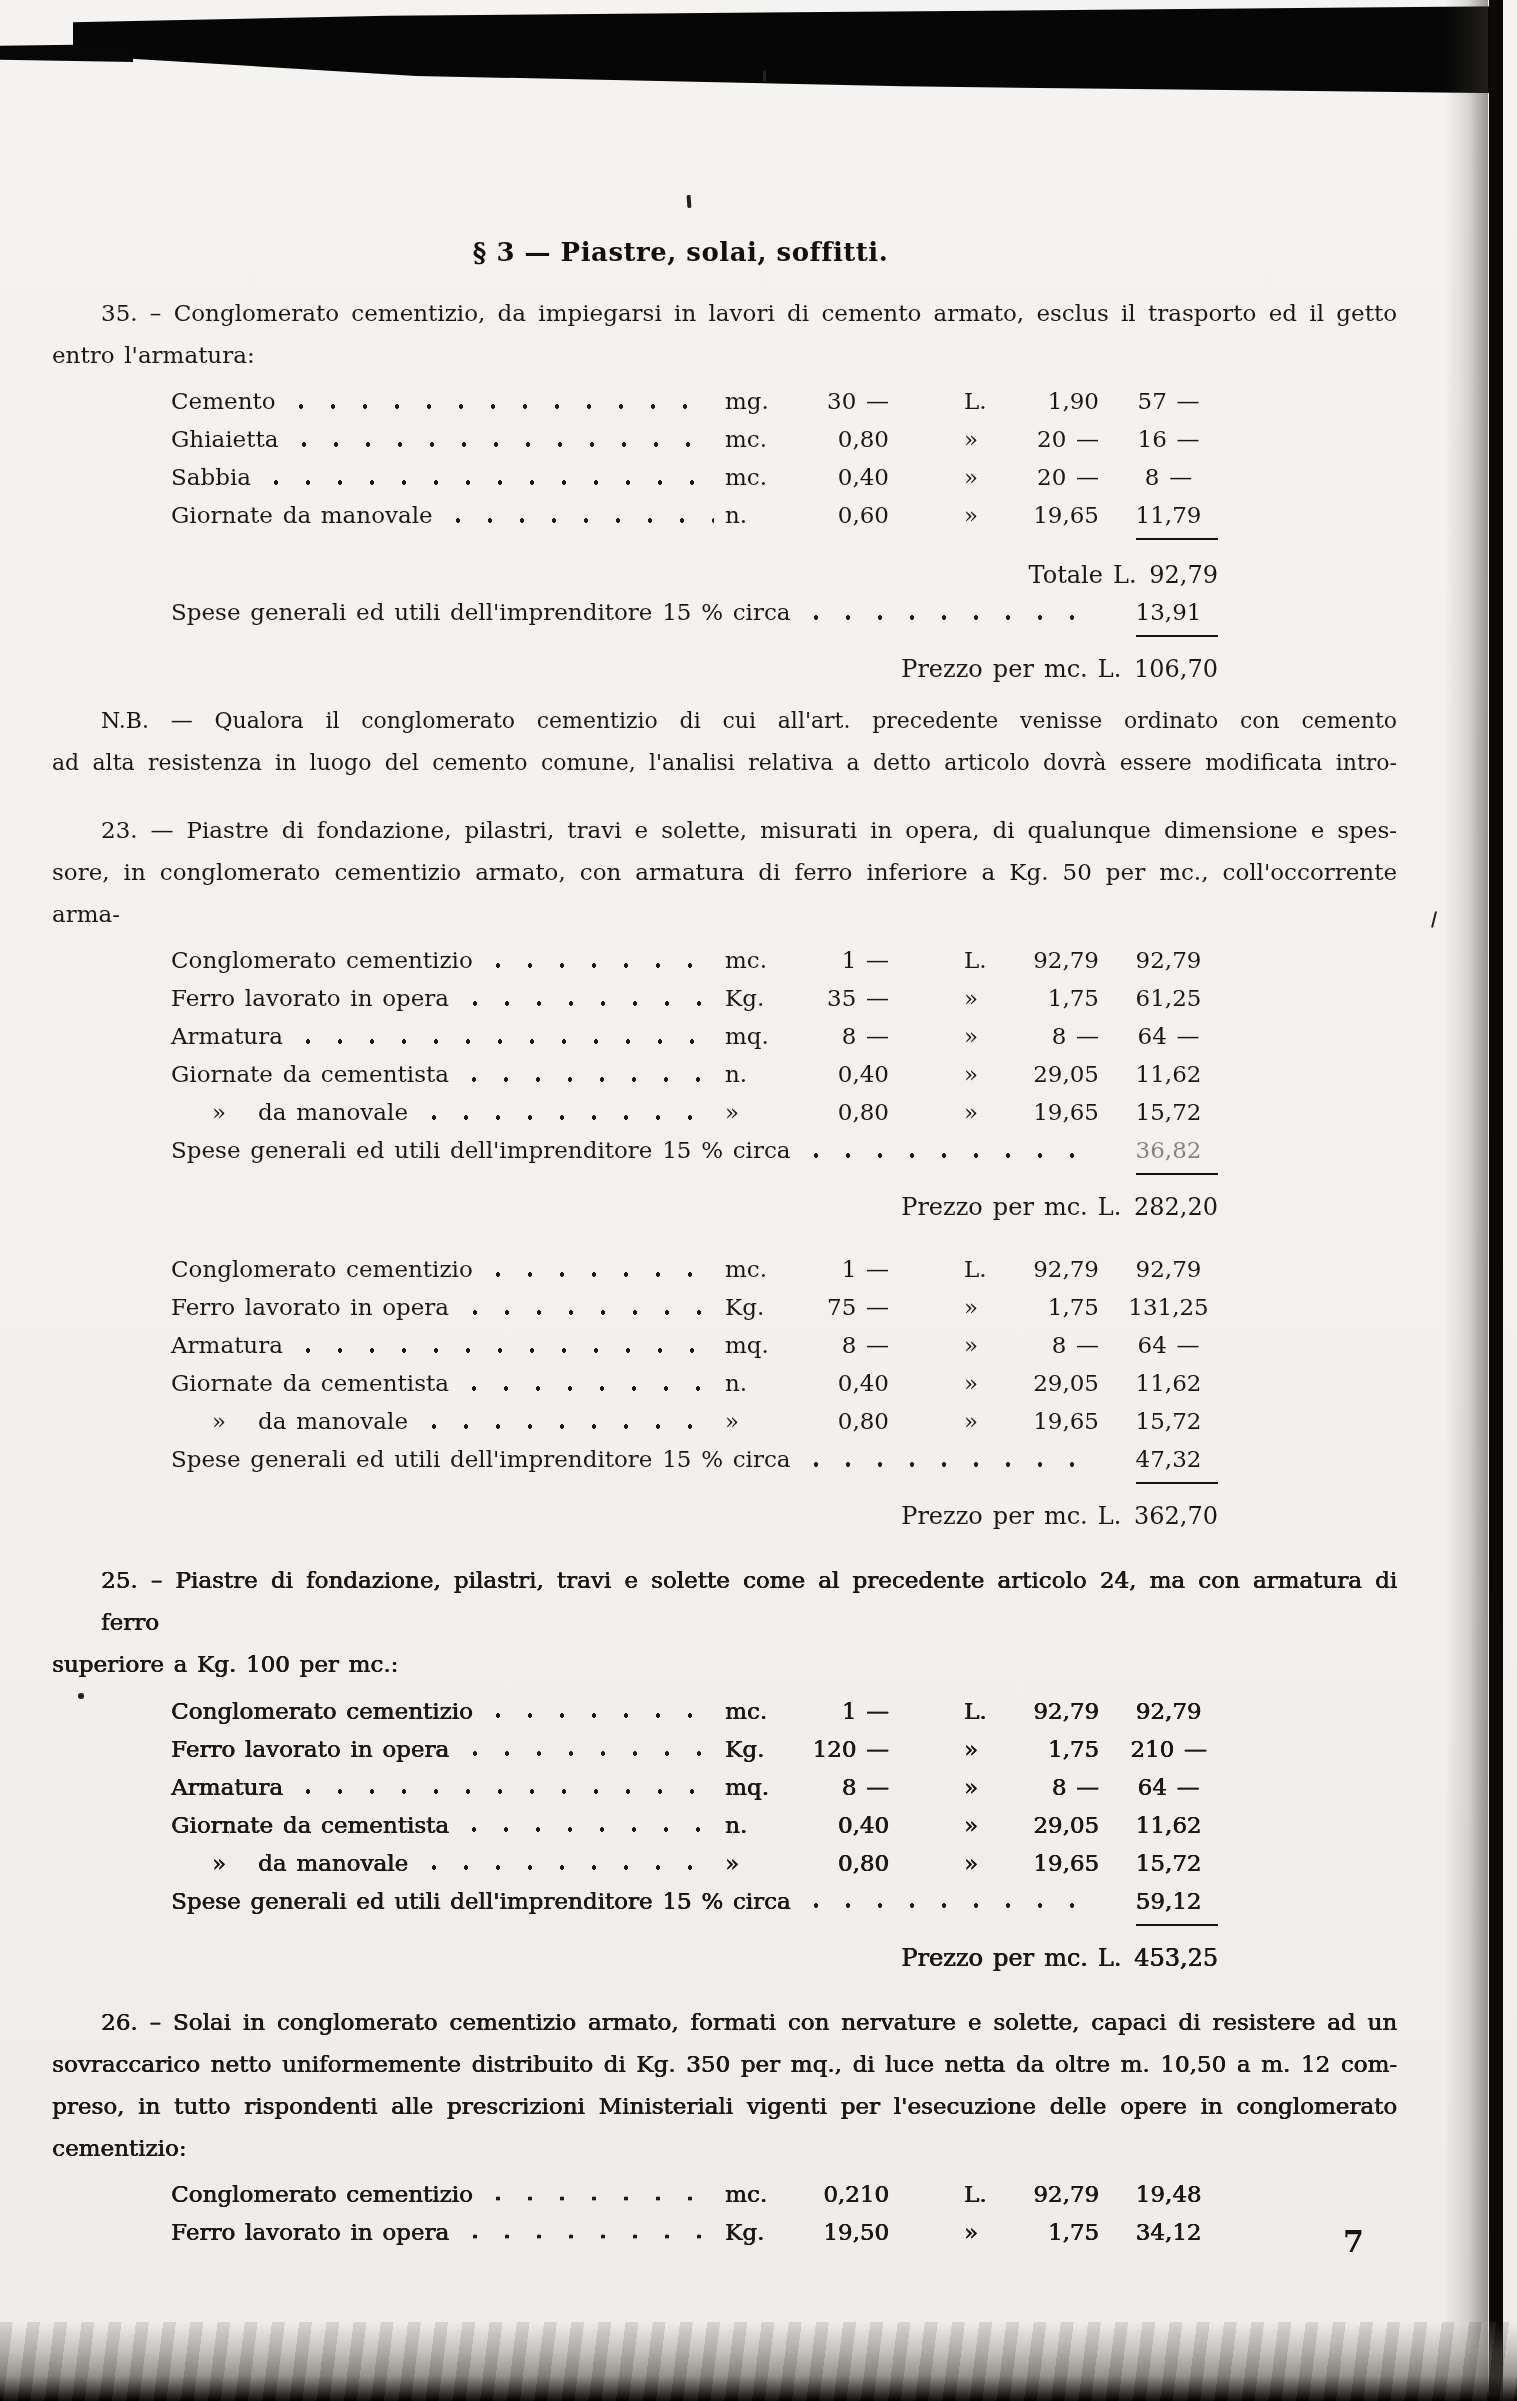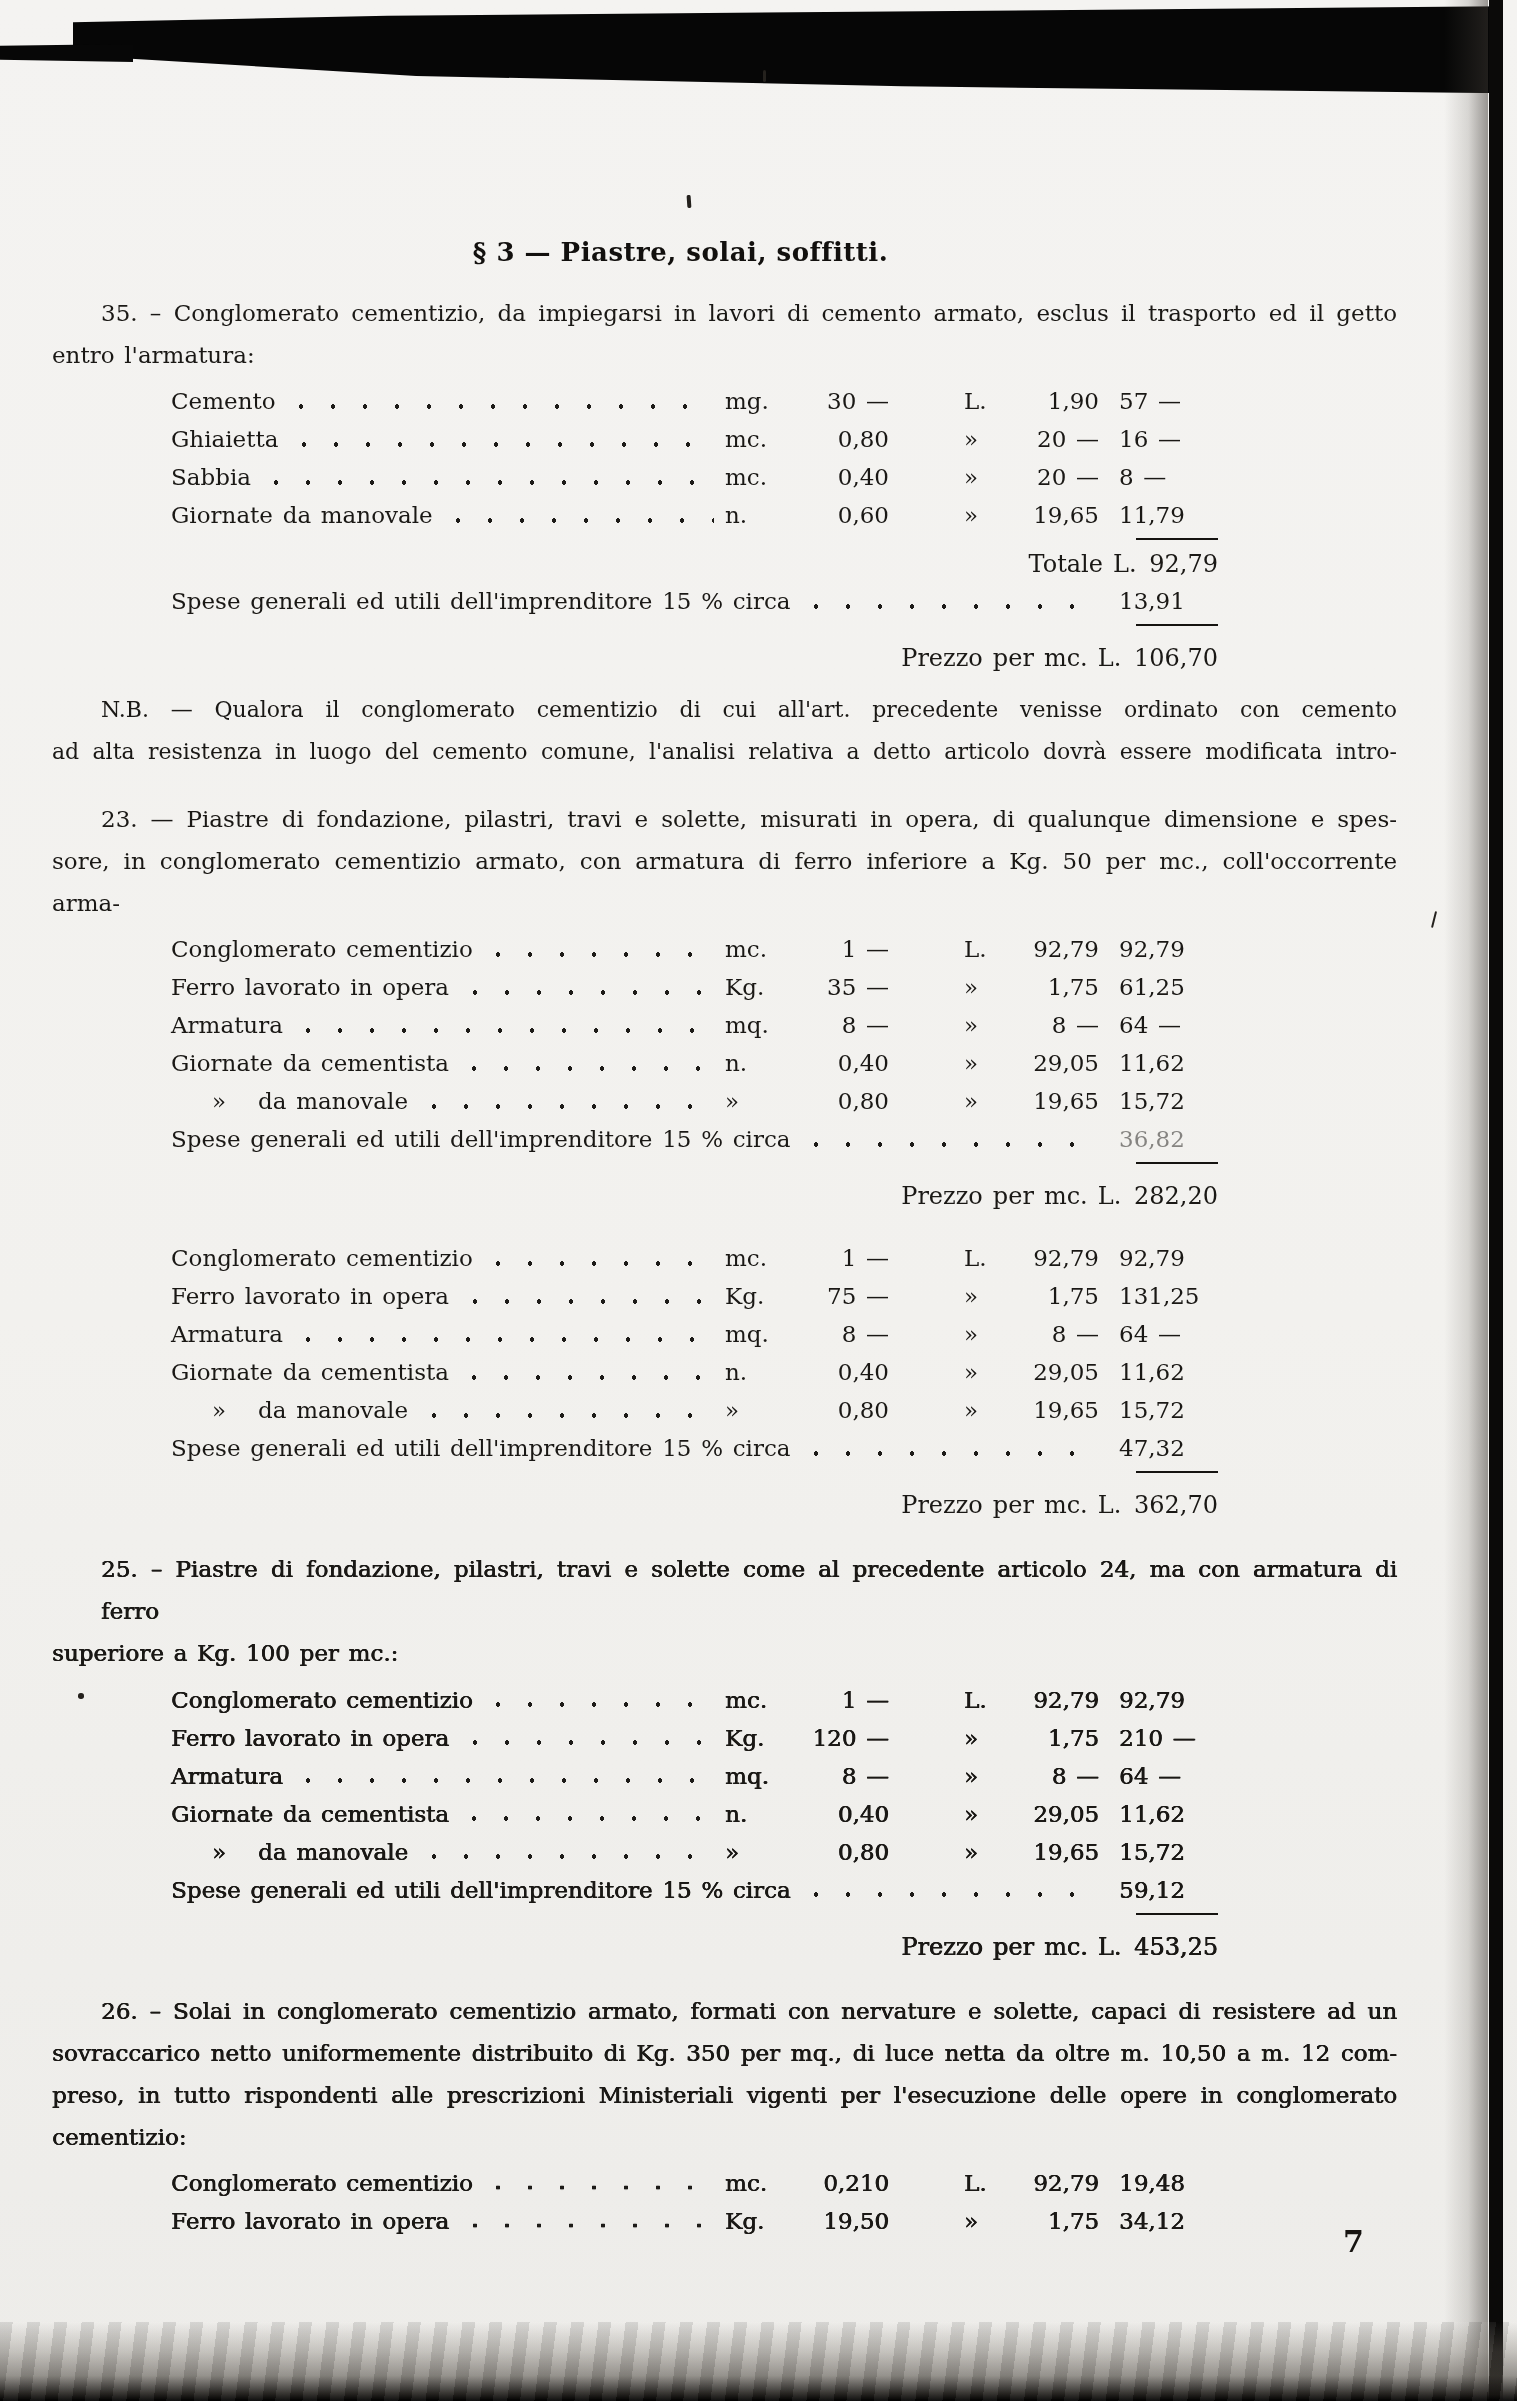--- a/index.html
+++ b/index.html
@@ -51,25 +51,25 @@
     font-size:23px;line-height:38px;}
   .row .label{white-space:pre;flex:0 0 auto;}
   .pfx{flex:0 0 46px;margin-left:41px;}
   .leader{flex:1 1 auto;height:7.1px;margin:0 11px 10.3px 9.5px;
     background-image:radial-gradient(circle,#1d1b18 2.1px,rgba(0,0,0,0) 2.3px);
     background-size:32px 7.1px;background-repeat:repeat-x;background-position:left center;}
   .unit{flex:0 0 57px;}
   .qty{flex:0 0 107px;text-align:right;}
   .cur{flex:0 0 40px;margin-left:75px;text-align:left;}
   .price{flex:0 0 95px;text-align:right;}
-  .amt{flex:0 0 99px;text-align:left;margin-left:20px;}
+  .amt{flex:0 0 99px;text-align:center;margin-left:20px;}
   .faded{opacity:0.5;}
   .rule-row{width:1166px;display:flex;justify-content:flex-end;height:12px;}
   .rule{width:82px;border-top:2.4px solid #151310;margin-top:4px;}
-  .tail-row{display:flex;justify-content:flex-end;width:1166px;font-size:23px;line-height:36px;}
+  .tail-row{display:flex;justify-content:flex-end;width:1166px;font-size:23px;line-height:36px;margin-top:11px;}
   .tail-label{margin-right:12.7px;}
   .prezzo-row{margin-top:8px;margin-bottom:3.2px;font-size:24px;}
   .totale-row{font-size:24px;}
 </style>
 </head>
 <body>
 
 <div id="page">
   <div id="top-bar"></div>
   <div id="top-left-tab"></div>

